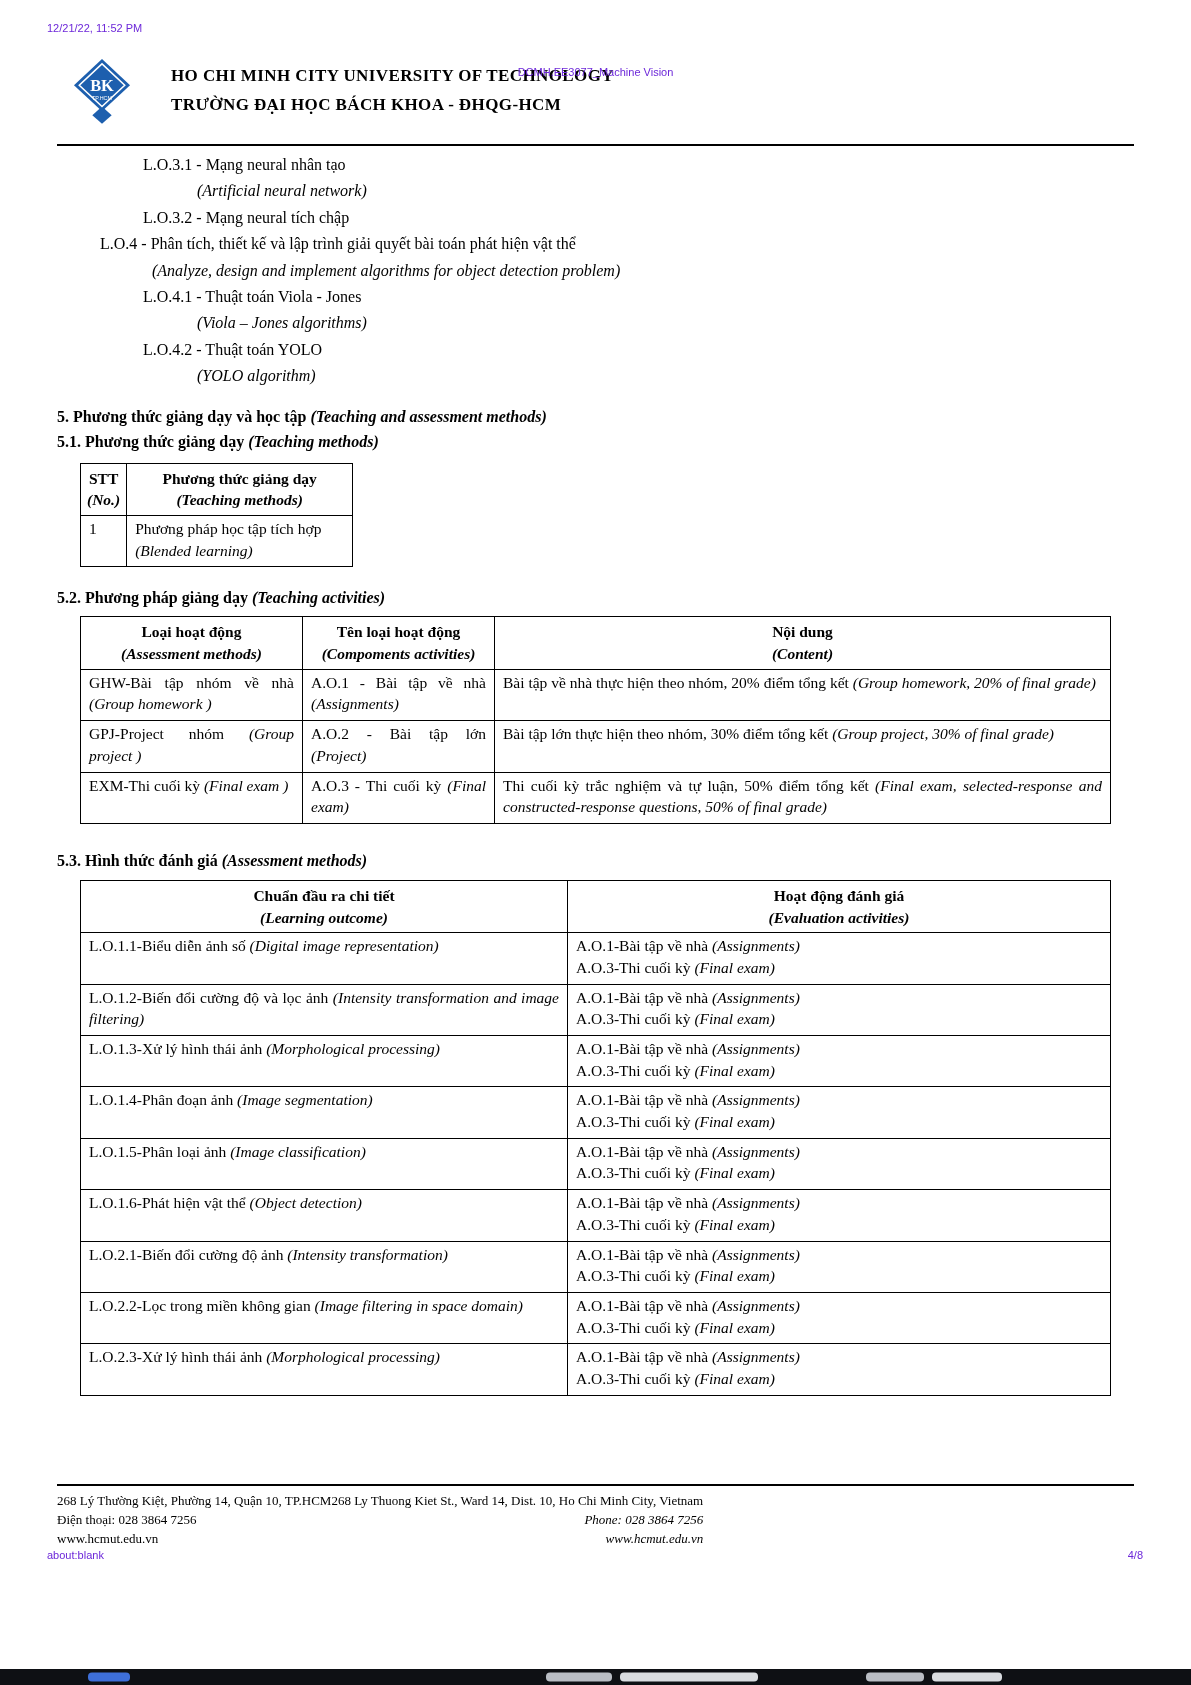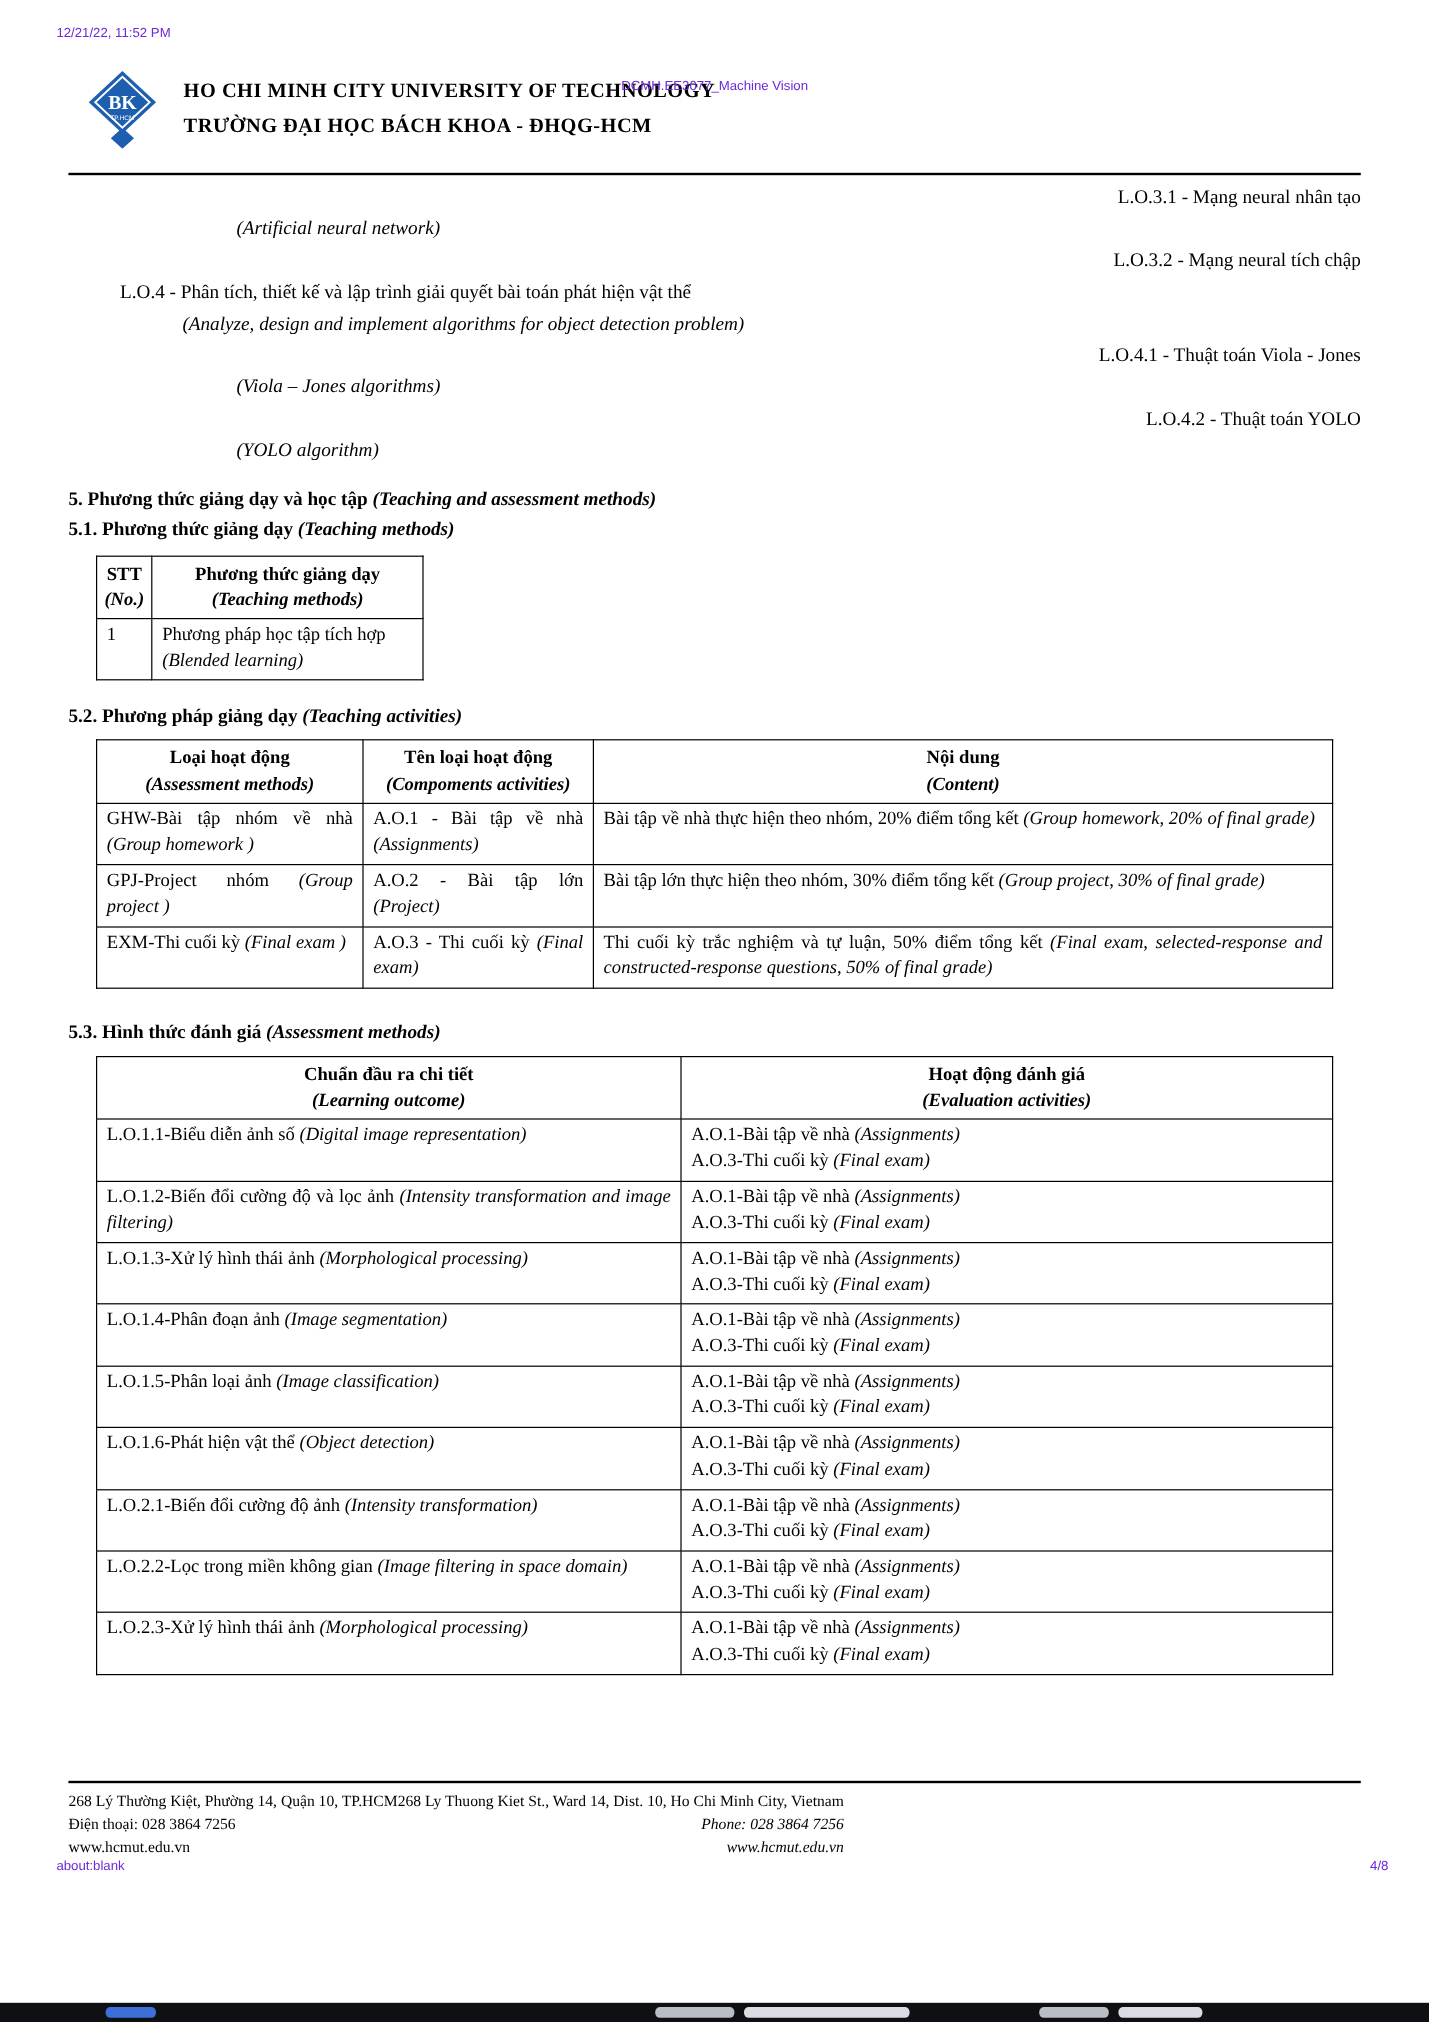--- a/index.html
+++ b/index.html
@@ -6,36 +6,36 @@
   html, body { margin: 0; padding: 0; }
   body {
     width: 1191px; height: 1685px;
     background: #ffffff; color: #000;
     font-family: "Liberation Serif", serif;
     position: relative; overflow: hidden;
   }
   .chrome { font-family: "Liberation Sans", sans-serif; font-size: 11px; color: #6d28d9; }
   .chrome-date { position: absolute; top: 22px; left: 47px; }
   .chrome-title { position: absolute; top: 22px; left: 0; right: 0; text-align: center; margin-top: 44px; }
-  .chrome-bottom { position: absolute; left: 47px; right: 34px; top: 1549px; display: flex; justify-content: space-between; }
+  .chrome-bottom { position: absolute; left: 47px; right: 48px; top: 1549px; display: flex; justify-content: space-between; }
 
   .doc { padding: 58px 57px 0 57px; }
 
-  .uni-row { display: flex; align-items: flex-start; gap: 22px; margin-left: 16px; }
+  .uni-row { display: flex; align-items: flex-start; gap: 40px; margin-left: 16px; }
   .uni-logo { width: 58px; height: 66px; flex: 0 0 auto; }
   .uni-names { padding-top: 8px; font-size: 17px; letter-spacing: 0.4px; font-weight: bold; }
   .uni-names .line2 { margin-top: 9px; }
 
   .rule { border: none; border-top: 2px solid #000; margin-top: 20px; }
 
   .lo-list { margin-top: 6px; font-size: 16px; line-height: 26.4px; }
   .lo.it { font-style: italic; }
   .ind-a { padding-left: 43px; }
   .ind-b { padding-left: 95px; }
-  .ind-c { padding-left: 86px; text-align: right; }
+  .ind-c { padding-left: 86px; }
   .ind-d { padding-left: 140px; }
 
   .heading { font-weight: bold; font-size: 16px; }
   .bi { font-style: italic; }
   .it { font-style: italic; }
   .h-s5  { margin-top: 18px; }
   .h-s51 { margin-top: 7px; }
   .h-s52 { margin-top: 22px; }
   .h-s53 { margin-top: 28px; }
 

